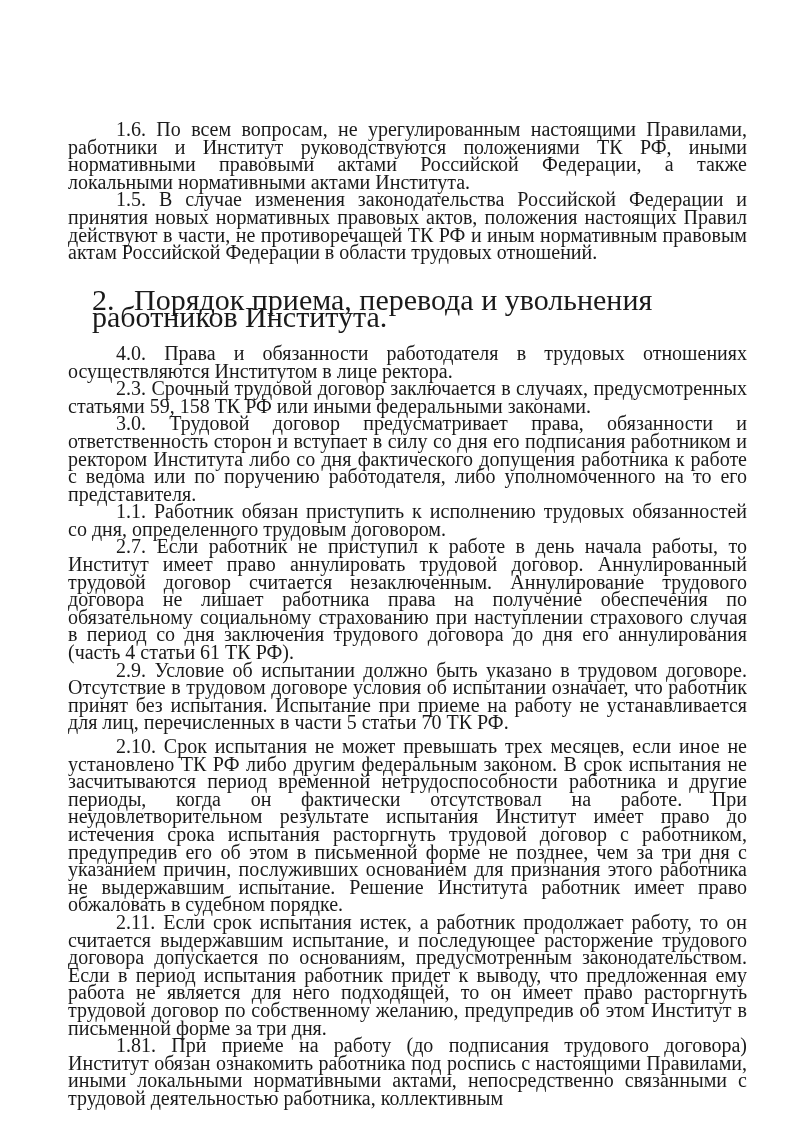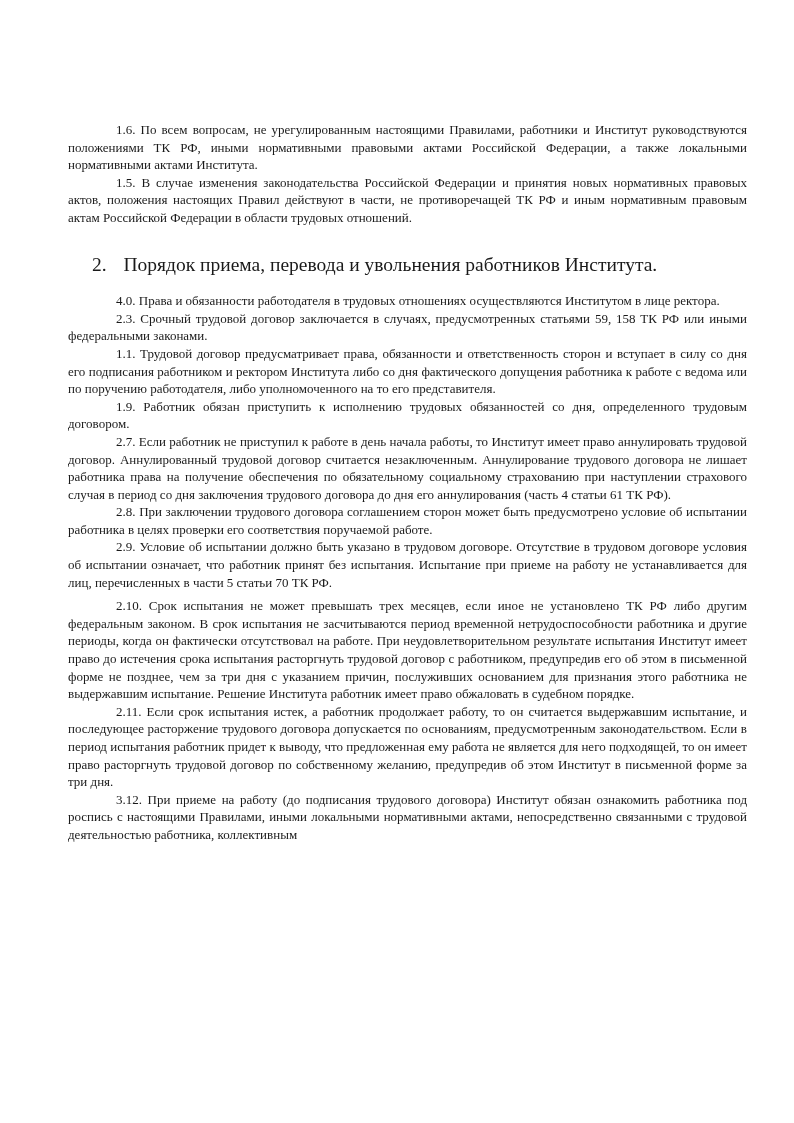--- a/index.html
+++ b/index.html
@@ -4,21 +4,21 @@
   <style>
     html, body { margin: 0; padding: 0; background: #ffffff; }
     body { width: 794px; height: 1123px; overflow: hidden; }
     .page {
       position: relative;
       width: 794px;
       height: 1083px;
       background: #ffffff;
       color: #1a1a1a;
       font-family: "Liberation Serif", "DejaVu Serif", serif;
-      font-size: 13px;
+      font-size: 20px;
       line-height: 17.6px;
     }
     .content {
       position: absolute;
       left: 68px;
       top: 121px;
       width: 679px;
     }
     .para {
       margin: 0;
@@ -44,24 +44,23 @@
     <p class="para">1.6. По всем вопросам, не урегулированным настоящими Правилами, работники и Институт руководствуются положениями ТК РФ, иными нормативными правовыми актами Российской Федерации, а также локальными нормативными актами Института.</p>
     <p class="para">1.5. В случае изменения законодательства Российской Федерации и принятия новых нормативных правовых актов, положения настоящих Правил действуют в части, не противоречащей ТК РФ и иным нормативным правовым актам Российской Федерации в области трудовых отношений.</p>
 
     <h2 class="heading">
       <span class="num">2.</span>
       <span>Порядок приема, перевода и увольнения работников Института.</span>
     </h2>
 
     <p class="para">4.0. Права и обязанности работодателя в трудовых отношениях осуществляются Институтом в лице ректора.</p>
     <p class="para">2.3. Срочный трудовой договор заключается в случаях, предусмотренных статьями 59, 158 ТК РФ или иными федеральными законами.</p>
-    <p class="para">1.1. Трудовой договор предусматривает права, обязанности и ответственность сторон и вступает в силу со дня его подписания работником и ректором Института либо со дня фактического допущения работника к работе с ведома или по поручению работодателя, либо уполномоченного на то его представителя.</p>
-    <p class="para">1.9. Работник обязан приступить к исполнению трудовых обязанностей со дня, определенного трудовым договором.</p>
+    <p class="para">3.0. Трудовой договор предусматривает права, обязанности и ответственность сторон и вступает в силу со дня его подписания работником и ректором Института либо со дня фактического допущения работника к работе с ведома или по поручению работодателя, либо уполномоченного на то его представителя.</p>
+    <p class="para">1.1. Работник обязан приступить к исполнению трудовых обязанностей со дня, определенного трудовым договором.</p>
     <p class="para">2.7. Если работник не приступил к работе в день начала работы, то Институт имеет право аннулировать трудовой договор. Аннулированный трудовой договор считается незаключенным. Аннулирование трудового договора не лишает работника права на получение обеспечения по обязательному социальному страхованию при наступлении страхового случая в период со дня заключения трудового договора до дня его аннулирования (часть 4 статьи 61 ТК РФ).</p>
-    <p class="para">2.8. При заключении трудового договора соглашением сторон может быть предусмотрено условие об испытании работника в целях проверки его соответствия поручаемой работе.</p>
     <p class="para">2.9. Условие об испытании должно быть указано в трудовом договоре. Отсутствие в трудовом договоре условия об испытании означает, что работник принят без испытания. Испытание при приеме на работу не устанавливается для лиц, перечисленных в части 5 статьи 70 ТК РФ.</p>
     <div class="gap"></div>
     <p class="para">2.10. Срок испытания не может превышать трех месяцев, если иное не установлено ТК РФ либо другим федеральным законом. В срок испытания не засчитываются период временной нетрудоспособности работника и другие периоды, когда он фактически отсутствовал на работе. При неудовлетворительном результате испытания Институт имеет право до истечения срока испытания расторгнуть трудовой договор с работником, предупредив его об этом в письменной форме не позднее, чем за три дня с указанием причин, послуживших основанием для признания этого работника не выдержавшим испытание. Решение Института работник имеет право обжаловать в судебном порядке.</p>
     <p class="para">2.11. Если срок испытания истек, а работник продолжает работу, то он считается выдержавшим испытание, и последующее расторжение трудового договора допускается по основаниям, предусмотренным законодательством. Если в период испытания работник придет к выводу, что предложенная ему работа не является для него подходящей, то он имеет право расторгнуть трудовой договор по собственному желанию, предупредив об этом Институт в письменной форме за три дня.</p>
-    <p class="para">3.12. При приеме на работу (до подписания трудового договора) Институт обязан ознакомить работника под роспись с настоящими Правилами, иными локальными нормативными актами, непосредственно связанными с трудовой деятельностью работника, коллективным</p>
+    <p class="para">1.81. При приеме на работу (до подписания трудового договора) Институт обязан ознакомить работника под роспись с настоящими Правилами, иными локальными нормативными актами, непосредственно связанными с трудовой деятельностью работника, коллективным</p>
 
   </div>
 </div>
 
 </body></html>

